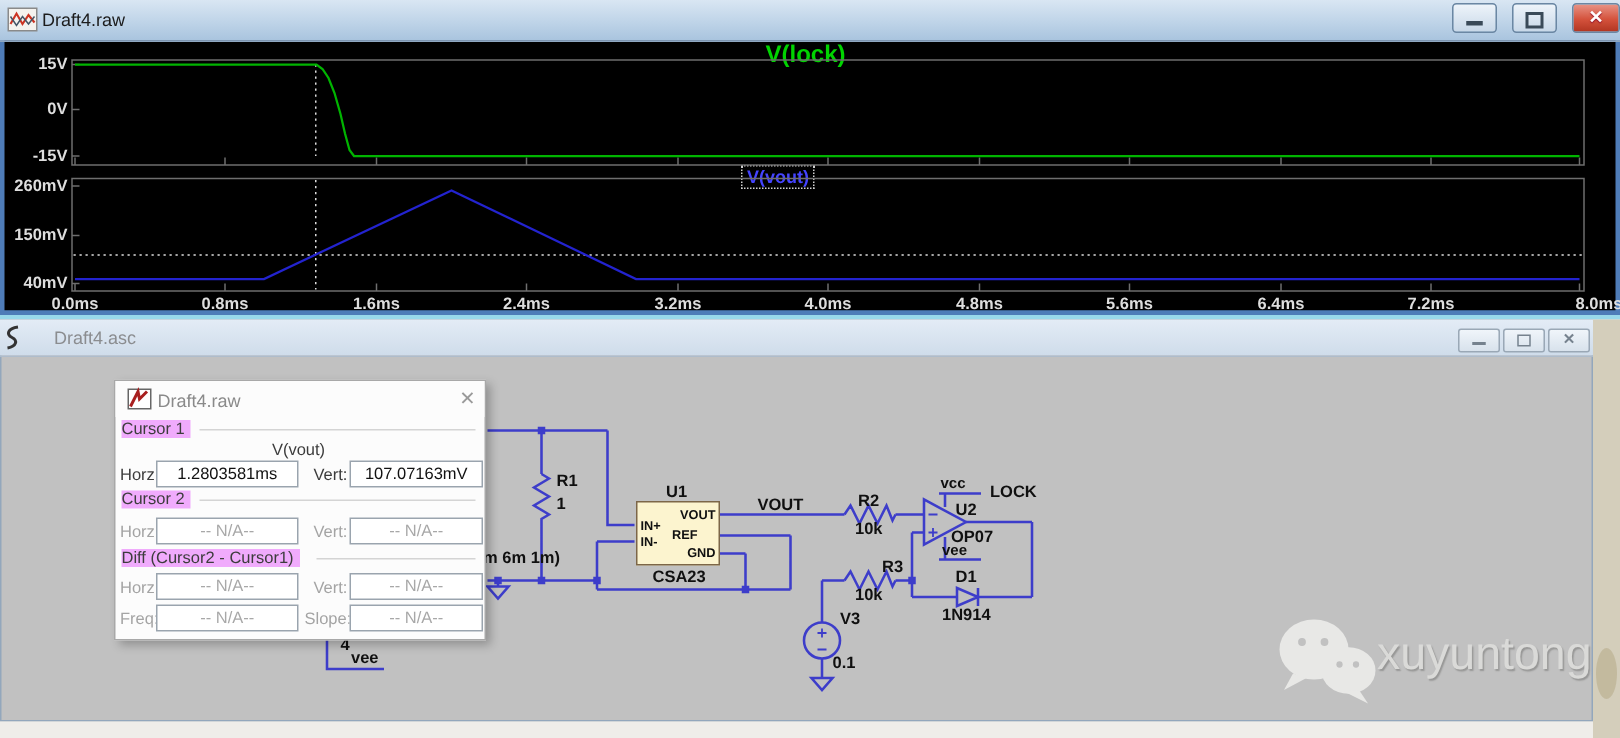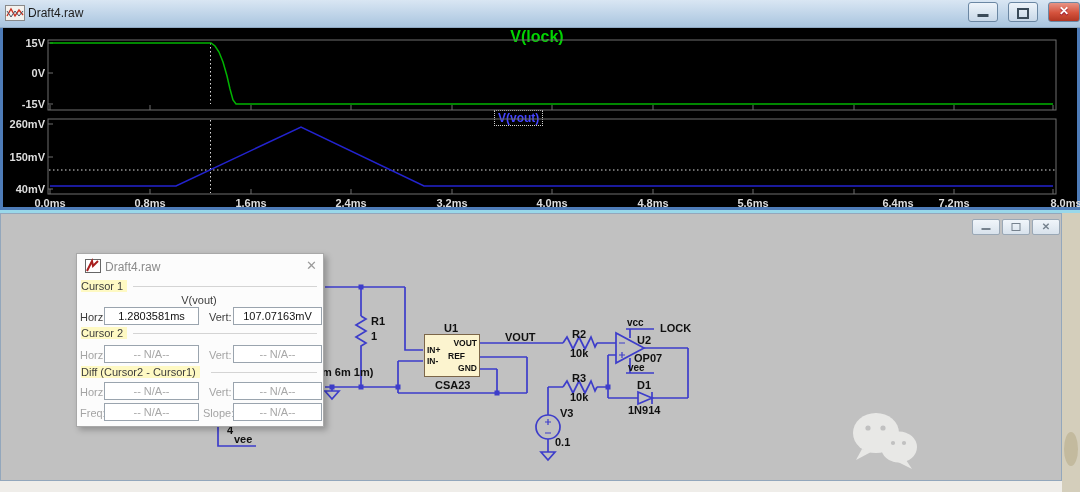--- a/index.html
+++ b/index.html
@@ -40,21 +40,21 @@
   
   .lbl{position:absolute;font-weight:bold;font-size:11px;color:#101010;white-space:nowrap;z-index:3;}
   .pin{position:absolute;font-weight:bold;font-size:8.5px;color:#101010;white-space:nowrap;z-index:4;}
   #u1box{left:424px;top:334px;width:56px;height:43px;background:#fcf4cf;border:1.5px solid #7c6648;box-sizing:border-box;z-index:3;}
   
   #dlg{left:76px;top:253px;width:246px;height:172px;background:#fcfcfc;border:1px solid #a8a8a8;
        box-shadow:3px 3px 6px rgba(0,0,0,.25);z-index:6;}
   #dlg .dtitle{position:absolute;left:0;top:0;width:100%;height:24px;background:#fcfcfc;}
   #dlg .dttl{position:absolute;left:28px;top:6px;font-size:12px;color:#8a8a8a;}
   #dlg .dclose{position:absolute;right:6px;top:4px;font-size:13px;color:#9a9a9a;}
-  .grp{position:absolute;font-size:11px;color:#3c3c3c;white-space:nowrap;background:#fef9c3;z-index:2;padding-right:4px;}
+  .grp{position:absolute;font-size:11px;color:#3c3c3c;white-space:nowrap;background:#f0abfc;z-index:2;padding-right:4px;}
   .grpline{position:absolute;height:1px;background:#d4d4d4;}
   .flabel{position:absolute;font-size:11px;color:#3c3c3c;}
   .flabel.dis{color:#a4a4a4;}
   .fld{position:absolute;height:16px;border:1px solid #9aa4ae;background:#fff;
        font-size:11px;color:#111;text-align:center;line-height:16px;}
   .fld.dis{color:#a8a8a8;}
   
   #right-strip{left:1062px;top:213px;width:18px;height:279px;background:#d4cebb;}
   #bottom-strip{left:0;top:481px;width:1062px;height:11px;background:#efede9;}
   #smudge{left:1064px;top:432px;width:14px;height:34px;background:#b4a987;border-radius:50%;opacity:.55;}
@@ -97,21 +97,21 @@
   <span class="wlbl" style="left:1px;top:183px;">40mV</span>
 
   <span class="xt" style="left:28px;">0.0ms</span>
   <span class="xt" style="left:128px;">0.8ms</span>
   <span class="xt" style="left:229px;">1.6ms</span>
   <span class="xt" style="left:329px;">2.4ms</span>
   <span class="xt" style="left:430px;">3.2ms</span>
   <span class="xt" style="left:530px;">4.0ms</span>
   <span class="xt" style="left:631px;">4.8ms</span>
   <span class="xt" style="left:731px;">5.6ms</span>
-  <span class="xt" style="left:832px;margin-left:44px;">6.4ms</span>
+  <span class="xt" style="left:832px;">6.4ms</span>
   <span class="xt" style="left:932px;">7.2ms</span>
   <span class="xt" style="left:1032px;margin-left:12px;">8.0ms</span>
 
   <span id="tracelabel1">V(lock)</span>
   <span id="tracelabel2">V(vout)</span>
 
   <svg class="abs" style="left:0;top:0;" width="1080" height="212" viewBox="0 0 1080 212">
     <rect x="48" y="40" width="1008" height="70" fill="none" stroke="#6e6e6e"></rect>
     <rect x="48" y="119" width="1008" height="75" fill="none" stroke="#6e6e6e"></rect>
     <path d="M48 43h5M48 73h5M48 104h5M48 124h5M48 157h5M48 189h5" stroke="#6e6e6e"></path>
@@ -121,20 +121,26 @@
     <line x1="210.5" y1="120" x2="210.5" y2="193" stroke="#dcdcdc" stroke-dasharray="1.5,2.5"></line>
     <line x1="49" y1="170" x2="1055" y2="170" stroke="#dcdcdc" stroke-dasharray="1.5,2.5"></line>
     <polyline points="50,43 211,43 215,46 219,52 223,62 227,76 230,89 233,100 236,104 1053,104" fill="none" stroke="#00b400" stroke-width="1.5"></polyline>
     <polyline points="50,186 176,186 301,127 424,186 1053,186" fill="none" stroke="#2323cf" stroke-width="1.5"></polyline>
   </svg>
 
   <div id="wave-bottomedge" class="abs"></div>
   <div id="wave-cyan" class="abs"></div>
 
   <div id="sch-win" class="abs"></div>
+  <div id="sch-title" class="abs">
+    <svg width="14" height="16" style="left:2px;top:4px;">
+      <path d="M10 1 C3 2 2 6 6 8 C10 10 9 14 3 15" fill="none" stroke="#333" stroke-width="2"></path>
+    </svg>
+    <span class="ttl">Draft4.asc</span>
+  </div>
   <div class="swb abs" style="left:972px;">
       <span class="sglyph-min"></span>
     </div>
   <div class="swb abs" style="left:1002px;">
       <span class="sglyph-res"></span>
     </div>
   <div class="swb abs" style="left:1032px;">
       <span class="sglyph">✕</span>
     </div>
 
@@ -190,21 +196,21 @@
   <span class="lbl" style="left:505px;top:331px;">VOUT</span>
   <span class="lbl" style="left:572px;top:328px;">R2</span>
   <span class="lbl" style="left:570px;top:347px;">10k</span>
   <span class="lbl" style="left:627px;top:317px;font-size:10px;">vcc</span>
   <span class="lbl" style="left:637px;top:334px;">U2</span>
   <span class="lbl" style="left:634px;top:352px;">OP07</span>
   <span class="lbl" style="left:628px;top:362px;font-size:10px;">vee</span>
   <span class="lbl" style="left:660px;top:322px;">LOCK</span>
   <span class="lbl" style="left:637px;top:379px;">D1</span>
   <span class="lbl" style="left:628px;top:404px;">1N914</span>
-  <span class="lbl" style="left:572px;top:372px;">R3</span>
+  <span class="lbl" style="left:588px;top:372px;">R3</span>
   <span class="lbl" style="left:570px;top:391px;">10k</span>
   <span class="lbl" style="left:560px;top:407px;">V3</span>
   <span class="lbl" style="left:555px;top:436px;">0.1</span>
   <span class="lbl" style="left:322px;top:366px;">m 6m 1m)</span>
   <span class="lbl" style="left:227px;top:424px;">4</span>
   <span class="lbl" style="left:234px;top:433px;">vee</span>
 
   <div id="dlg" class="abs">
     <div class="dtitle">
       <svg width="16" height="14" style="left:8px;top:5px;">
@@ -254,15 +260,16 @@
     <svg width="72" height="62" style="left:0;top:0;">
       <ellipse cx="30" cy="25" rx="23" ry="20" fill="#ececea"></ellipse>
       <path d="M16 41 L10 52 L25 44 Z" fill="#ececea"></path>
       <circle cx="22" cy="20" r="2.6" fill="#c1c1c1"></circle>
       <circle cx="37" cy="20" r="2.6" fill="#c1c1c1"></circle>
       <ellipse cx="53" cy="39" rx="18" ry="15.5" fill="#ececea"></ellipse>
       <path d="M60 52 L66 61 L50 53 Z" fill="#ececea"></path>
       <circle cx="47" cy="35" r="2.1" fill="#c1c1c1"></circle>
       <circle cx="58" cy="35" r="2.1" fill="#c1c1c1"></circle>
     </svg>
+    <span class="wmtext">xuyuntong</span>
   </div>
 
 </div>
 
 </body></html>

